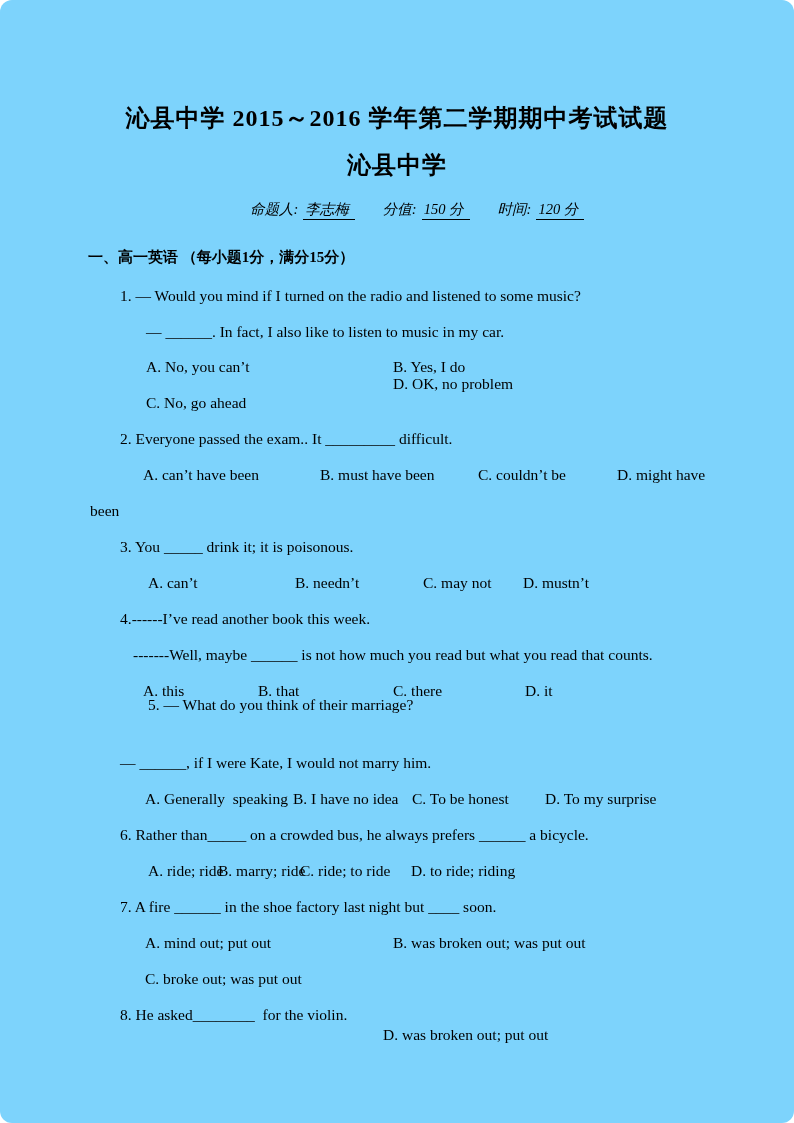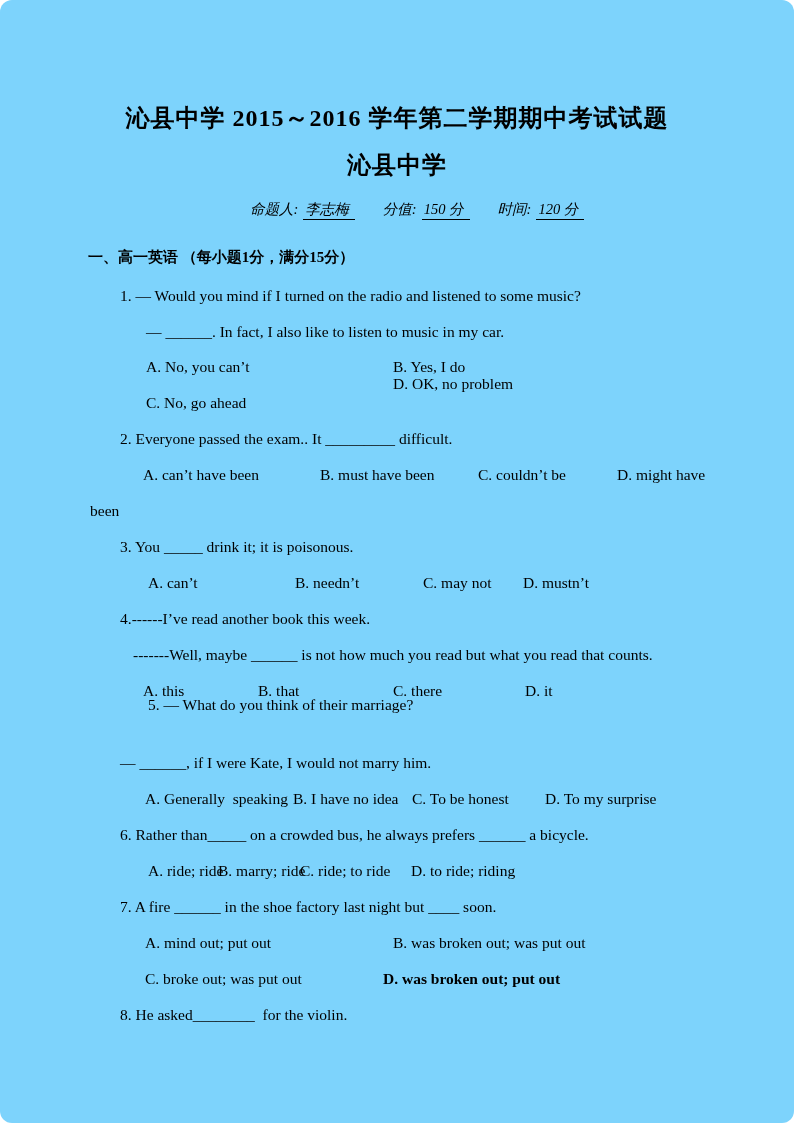--- a/index.html
+++ b/index.html
@@ -130,20 +130,20 @@
     <span class="t" style="top:862px; left:218px;">B. marry; ride</span>
     <span class="t" style="top:862px; left:300px;">C. ride; to ride</span>
     <span class="t" style="top:862px; left:383px;padding-left:28px;">D. to ride; riding</span>
   </div>
 
   <div>
     <span class="t" style="top:898px; left:120px;">7. A fire ______ in the shoe factory last night but ____ soon.</span>
     <span class="t" style="top:934px; left:145px;">A. mind out; put out</span>
     <span class="t" style="top:934px; left:393px;">B. was broken out; was put out</span>
     <span class="t" style="top:970px; left:145px;">C. broke out; was put out</span>
-    <span class="t" style="top:970px; left:383px;font-weight:bold;">D. was broken out; put out</span>
+    <span class="t" style="top:1026px; left:383px;">D. was broken out; put out</span>
   </div>
 
   <div>
     <span class="t" style="top:1006px; left:120px;">8. He asked________  for the violin.</span>
   </div>
 
 </div>
 
 </body></html>

